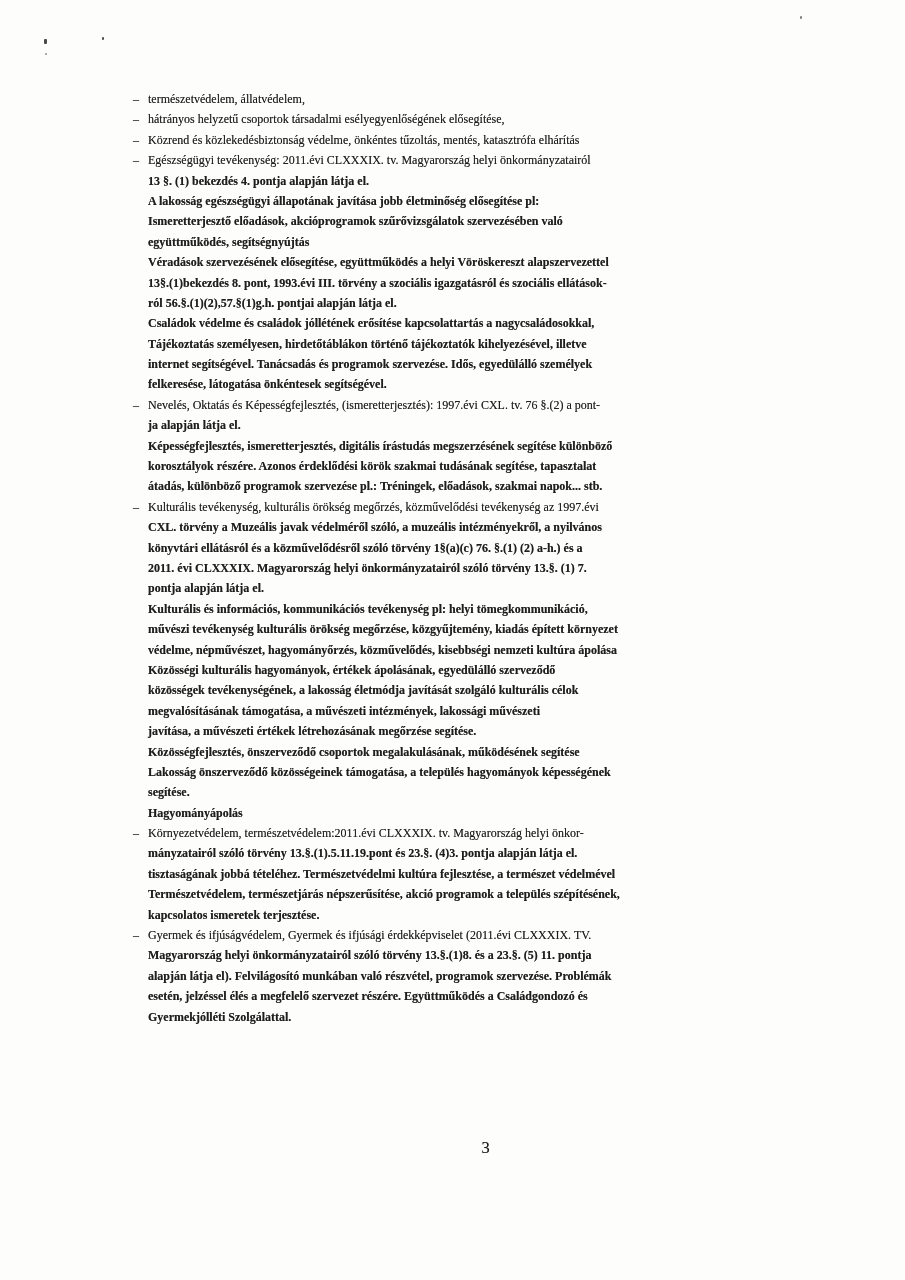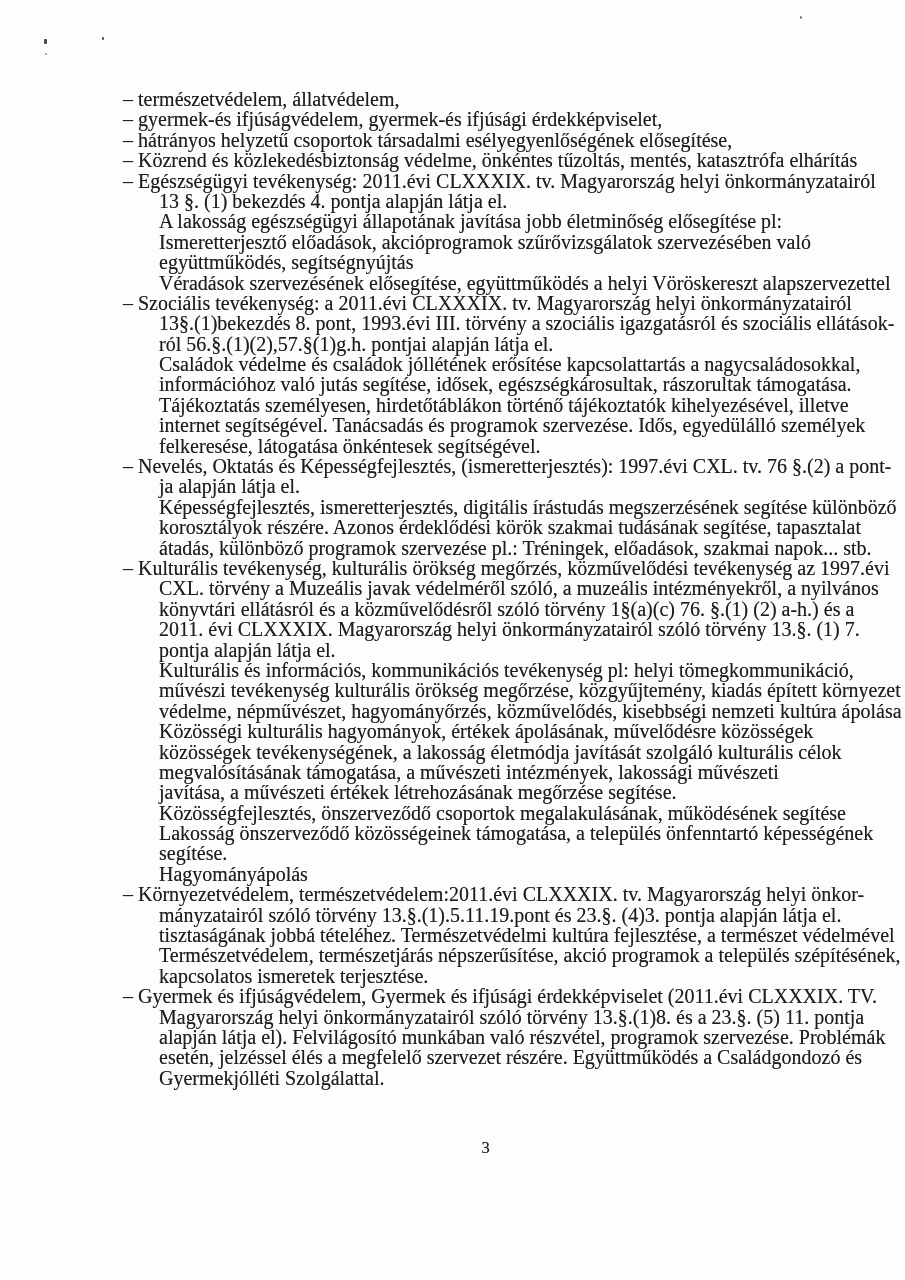--- a/index.html
+++ b/index.html
@@ -12,33 +12,33 @@
     width: 905px;
     height: 1280px;
     background: #fdfdfc;
     overflow: hidden;
     font-family: "Liberation Serif", "DejaVu Serif", serif;
     color: #1e1e1e;
   }
   .content {
     position: absolute;
     top: 89px;
-    left: 123px;
+    left: 133px;
     width: 770px;
-    font-size: 20px;
+    font-size: 12px;
     line-height: 20.4px;
     text-shadow: 0 0 0.6px rgba(20,20,20,0.55);
   }
   .item { margin: 0; padding: 0; }
   .line {
     white-space: nowrap;
     height: 20.4px;
   }
   .line.first { margin-left: 0; }
-  .line.cont  { margin-left: 36px; }
+  .line.cont  { margin-left: 15px; font-weight: bold; }
   .bullet {
     display: inline-block;
     width: 15px;
   }
   .page-number {
     position: absolute;
     top: 1138px;
     left: 123px;
     width: 725px;
     text-align: center;
@@ -63,68 +63,63 @@
   <span class="speck s1"></span>
   <span class="speck s2"></span>
   <span class="speck s3"></span>
   <span class="speck s4"></span>
 
   <div class="content">
       <div class="item">
         <div class="line first"><span class="bullet">–</span><span>természetvédelem, állatvédelem,</span></div>
       </div>
       <div class="item">
-        <div class="line first"><span class="bullet">–</span><span>gyermek-és ifjúságvédelem, gyermek-és ifjúsági érdekképviselet,</span></div>
-      </div>
-      <div class="item">
         <div class="line first"><span class="bullet">–</span><span>hátrányos helyzetű csoportok társadalmi esélyegyenlőségének elősegítése,</span></div>
       </div>
       <div class="item">
         <div class="line first"><span class="bullet">–</span><span>Közrend és közlekedésbiztonság védelme, önkéntes tűzoltás, mentés, katasztrófa elhárítás</span></div>
       </div>
       <div class="item">
         <div class="line first"><span class="bullet">–</span><span>Egészségügyi tevékenység: 2011.évi CLXXXIX. tv. Magyarország helyi önkormányzatairól</span></div>
         <div class="line cont">13 §. (1) bekezdés 4. pontja alapján látja el.</div>
         <div class="line cont">A lakosság egészségügyi állapotának javítása jobb életminőség elősegítése pl:</div>
         <div class="line cont">Ismeretterjesztő előadások, akcióprogramok szűrővizsgálatok szervezésében való</div>
         <div class="line cont">együttműködés, segítségnyújtás</div>
         <div class="line cont">Véradások szervezésének elősegítése, együttműködés a helyi Vöröskereszt alapszervezettel</div>
       </div>
       <div class="item">
-        <div class="line first"><span class="bullet">–</span><span>Szociális tevékenység: a 2011.évi CLXXXIX. tv. Magyarország helyi önkormányzatairól</span></div>
         <div class="line cont">13§.(1)bekezdés 8. pont, 1993.évi III. törvény a szociális igazgatásról és szociális ellátások-</div>
         <div class="line cont">ról 56.§.(1)(2),57.§(1)g.h. pontjai alapján látja el.</div>
         <div class="line cont">Családok védelme és családok jóllétének erősítése kapcsolattartás a nagycsaládosokkal,</div>
-        <div class="line cont">információhoz való jutás segítése, idősek, egészségkárosultak, rászorultak támogatása.</div>
         <div class="line cont">Tájékoztatás személyesen, hirdetőtáblákon történő tájékoztatók kihelyezésével, illetve</div>
         <div class="line cont">internet segítségével. Tanácsadás és programok szervezése. Idős, egyedülálló személyek</div>
         <div class="line cont">felkeresése, látogatása önkéntesek segítségével.</div>
       </div>
       <div class="item">
         <div class="line first"><span class="bullet">–</span><span>Nevelés, Oktatás és Képességfejlesztés, (ismeretterjesztés): 1997.évi CXL. tv. 76 §.(2) a pont-</span></div>
         <div class="line cont">ja alapján látja el.</div>
         <div class="line cont">Képességfejlesztés, ismeretterjesztés, digitális írástudás megszerzésének segítése különböző</div>
         <div class="line cont">korosztályok részére. Azonos érdeklődési körök szakmai tudásának segítése, tapasztalat</div>
         <div class="line cont">átadás, különböző programok szervezése pl.: Tréningek, előadások, szakmai napok... stb.</div>
       </div>
       <div class="item">
         <div class="line first"><span class="bullet">–</span><span>Kulturális tevékenység, kulturális örökség megőrzés, közművelődési tevékenység az 1997.évi</span></div>
         <div class="line cont">CXL. törvény a Muzeális javak védelméről szóló, a muzeális intézményekről, a nyilvános</div>
         <div class="line cont">könyvtári ellátásról és a közművelődésről szóló törvény 1§(a)(c) 76. §.(1) (2) a-h.) és a</div>
         <div class="line cont">2011. évi CLXXXIX. Magyarország helyi önkormányzatairól szóló törvény 13.§. (1) 7.</div>
         <div class="line cont">pontja alapján látja el.</div>
         <div class="line cont">Kulturális és információs, kommunikációs tevékenység pl: helyi tömegkommunikáció,</div>
         <div class="line cont">művészi tevékenység kulturális örökség megőrzése, közgyűjtemény, kiadás épített környezet</div>
         <div class="line cont">védelme, népművészet, hagyományőrzés, közművelődés, kisebbségi nemzeti kultúra ápolása</div>
-        <div class="line cont">Közösségi kulturális hagyományok, értékek ápolásának, művelődésre közösségek</div>
+        <div class="line cont">Közösségi kulturális hagyományok, értékek ápolásának, egyedülálló szerveződő</div>
         <div class="line cont">közösségek tevékenységének, a lakosság életmódja javítását szolgáló kulturális célok</div>
         <div class="line cont">megvalósításának támogatása, a művészeti intézmények, lakossági művészeti</div>
         <div class="line cont">javítása, a művészeti értékek létrehozásának megőrzése segítése.</div>
         <div class="line cont">Közösségfejlesztés, önszerveződő csoportok megalakulásának, működésének segítése</div>
-        <div class="line cont">Lakosság önszerveződő közösségeinek támogatása, a település önfenntartó képességének</div>
+        <div class="line cont">Lakosság önszerveződő közösségeinek támogatása, a település hagyományok képességének</div>
         <div class="line cont">segítése.</div>
         <div class="line cont">Hagyományápolás</div>
       </div>
       <div class="item">
         <div class="line first"><span class="bullet">–</span><span>Környezetvédelem, természetvédelem:2011.évi CLXXXIX. tv. Magyarország helyi önkor-</span></div>
         <div class="line cont">mányzatairól szóló törvény 13.§.(1).5.11.19.pont és 23.§. (4)3. pontja alapján látja el.</div>
         <div class="line cont">tisztaságának jobbá tételéhez. Természetvédelmi kultúra fejlesztése, a természet védelmével</div>
         <div class="line cont">Természetvédelem, természetjárás népszerűsítése, akció programok a település szépítésének,</div>
         <div class="line cont">kapcsolatos ismeretek terjesztése.</div>
       </div>

